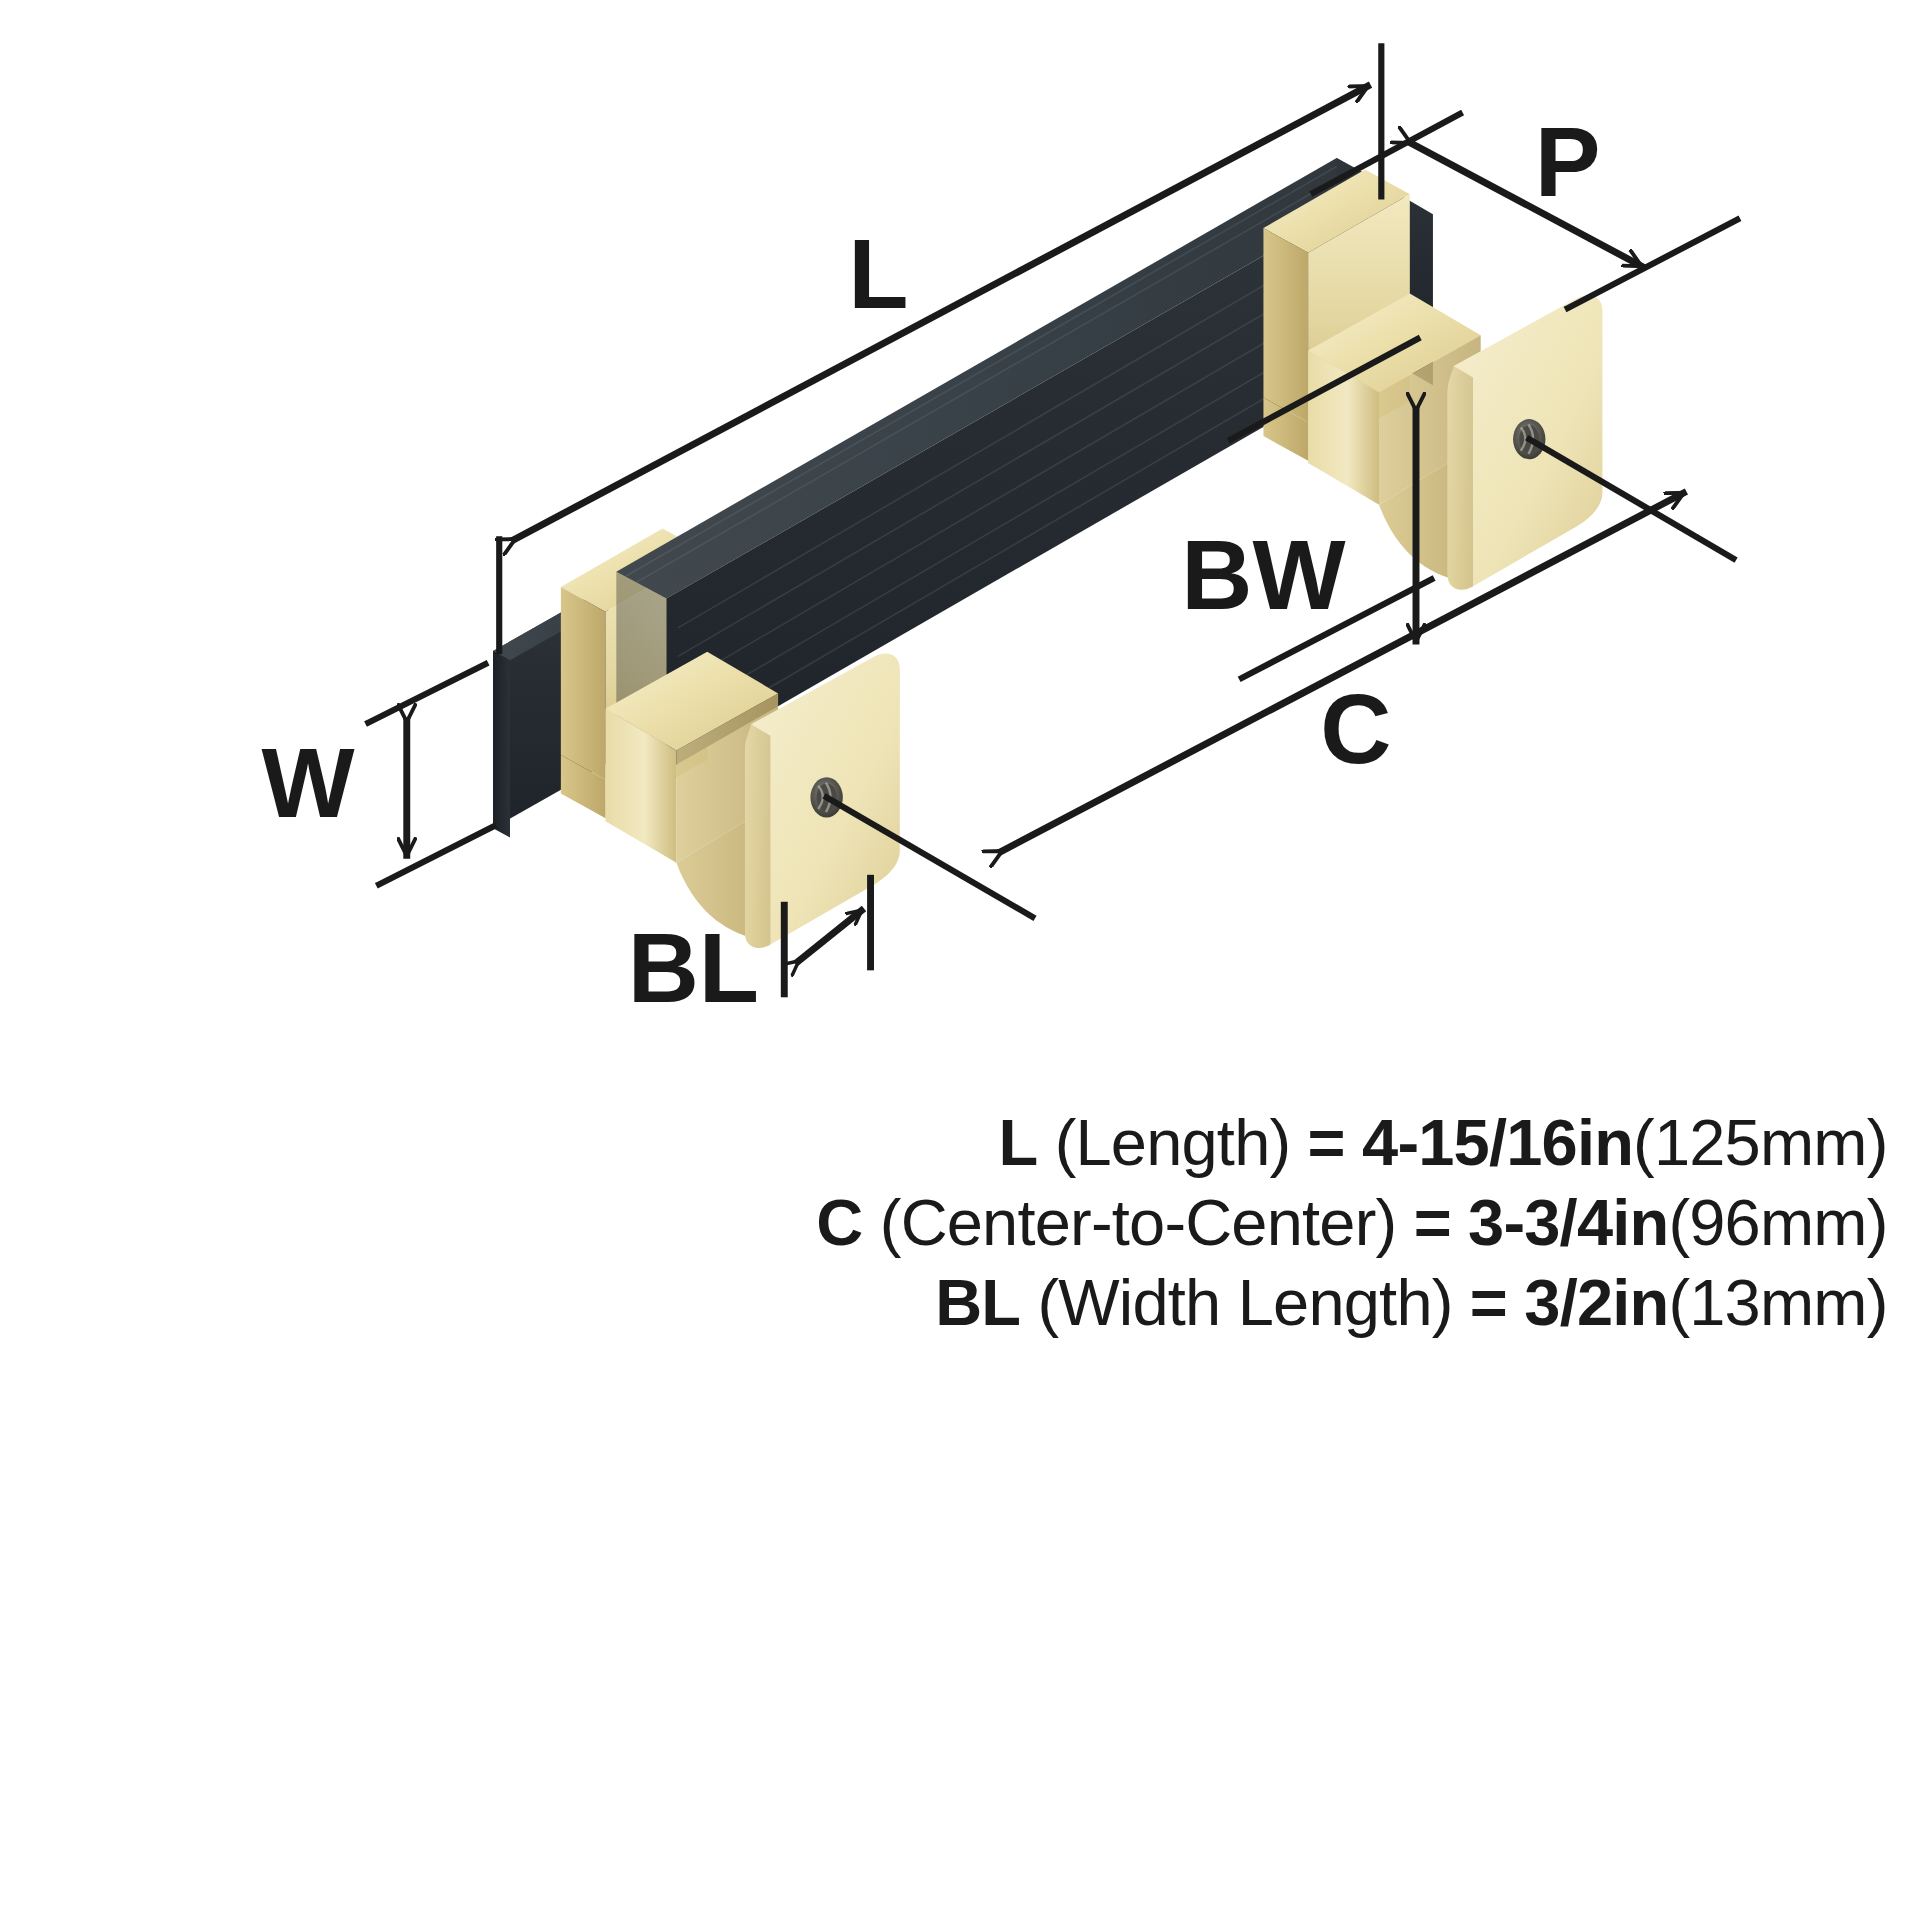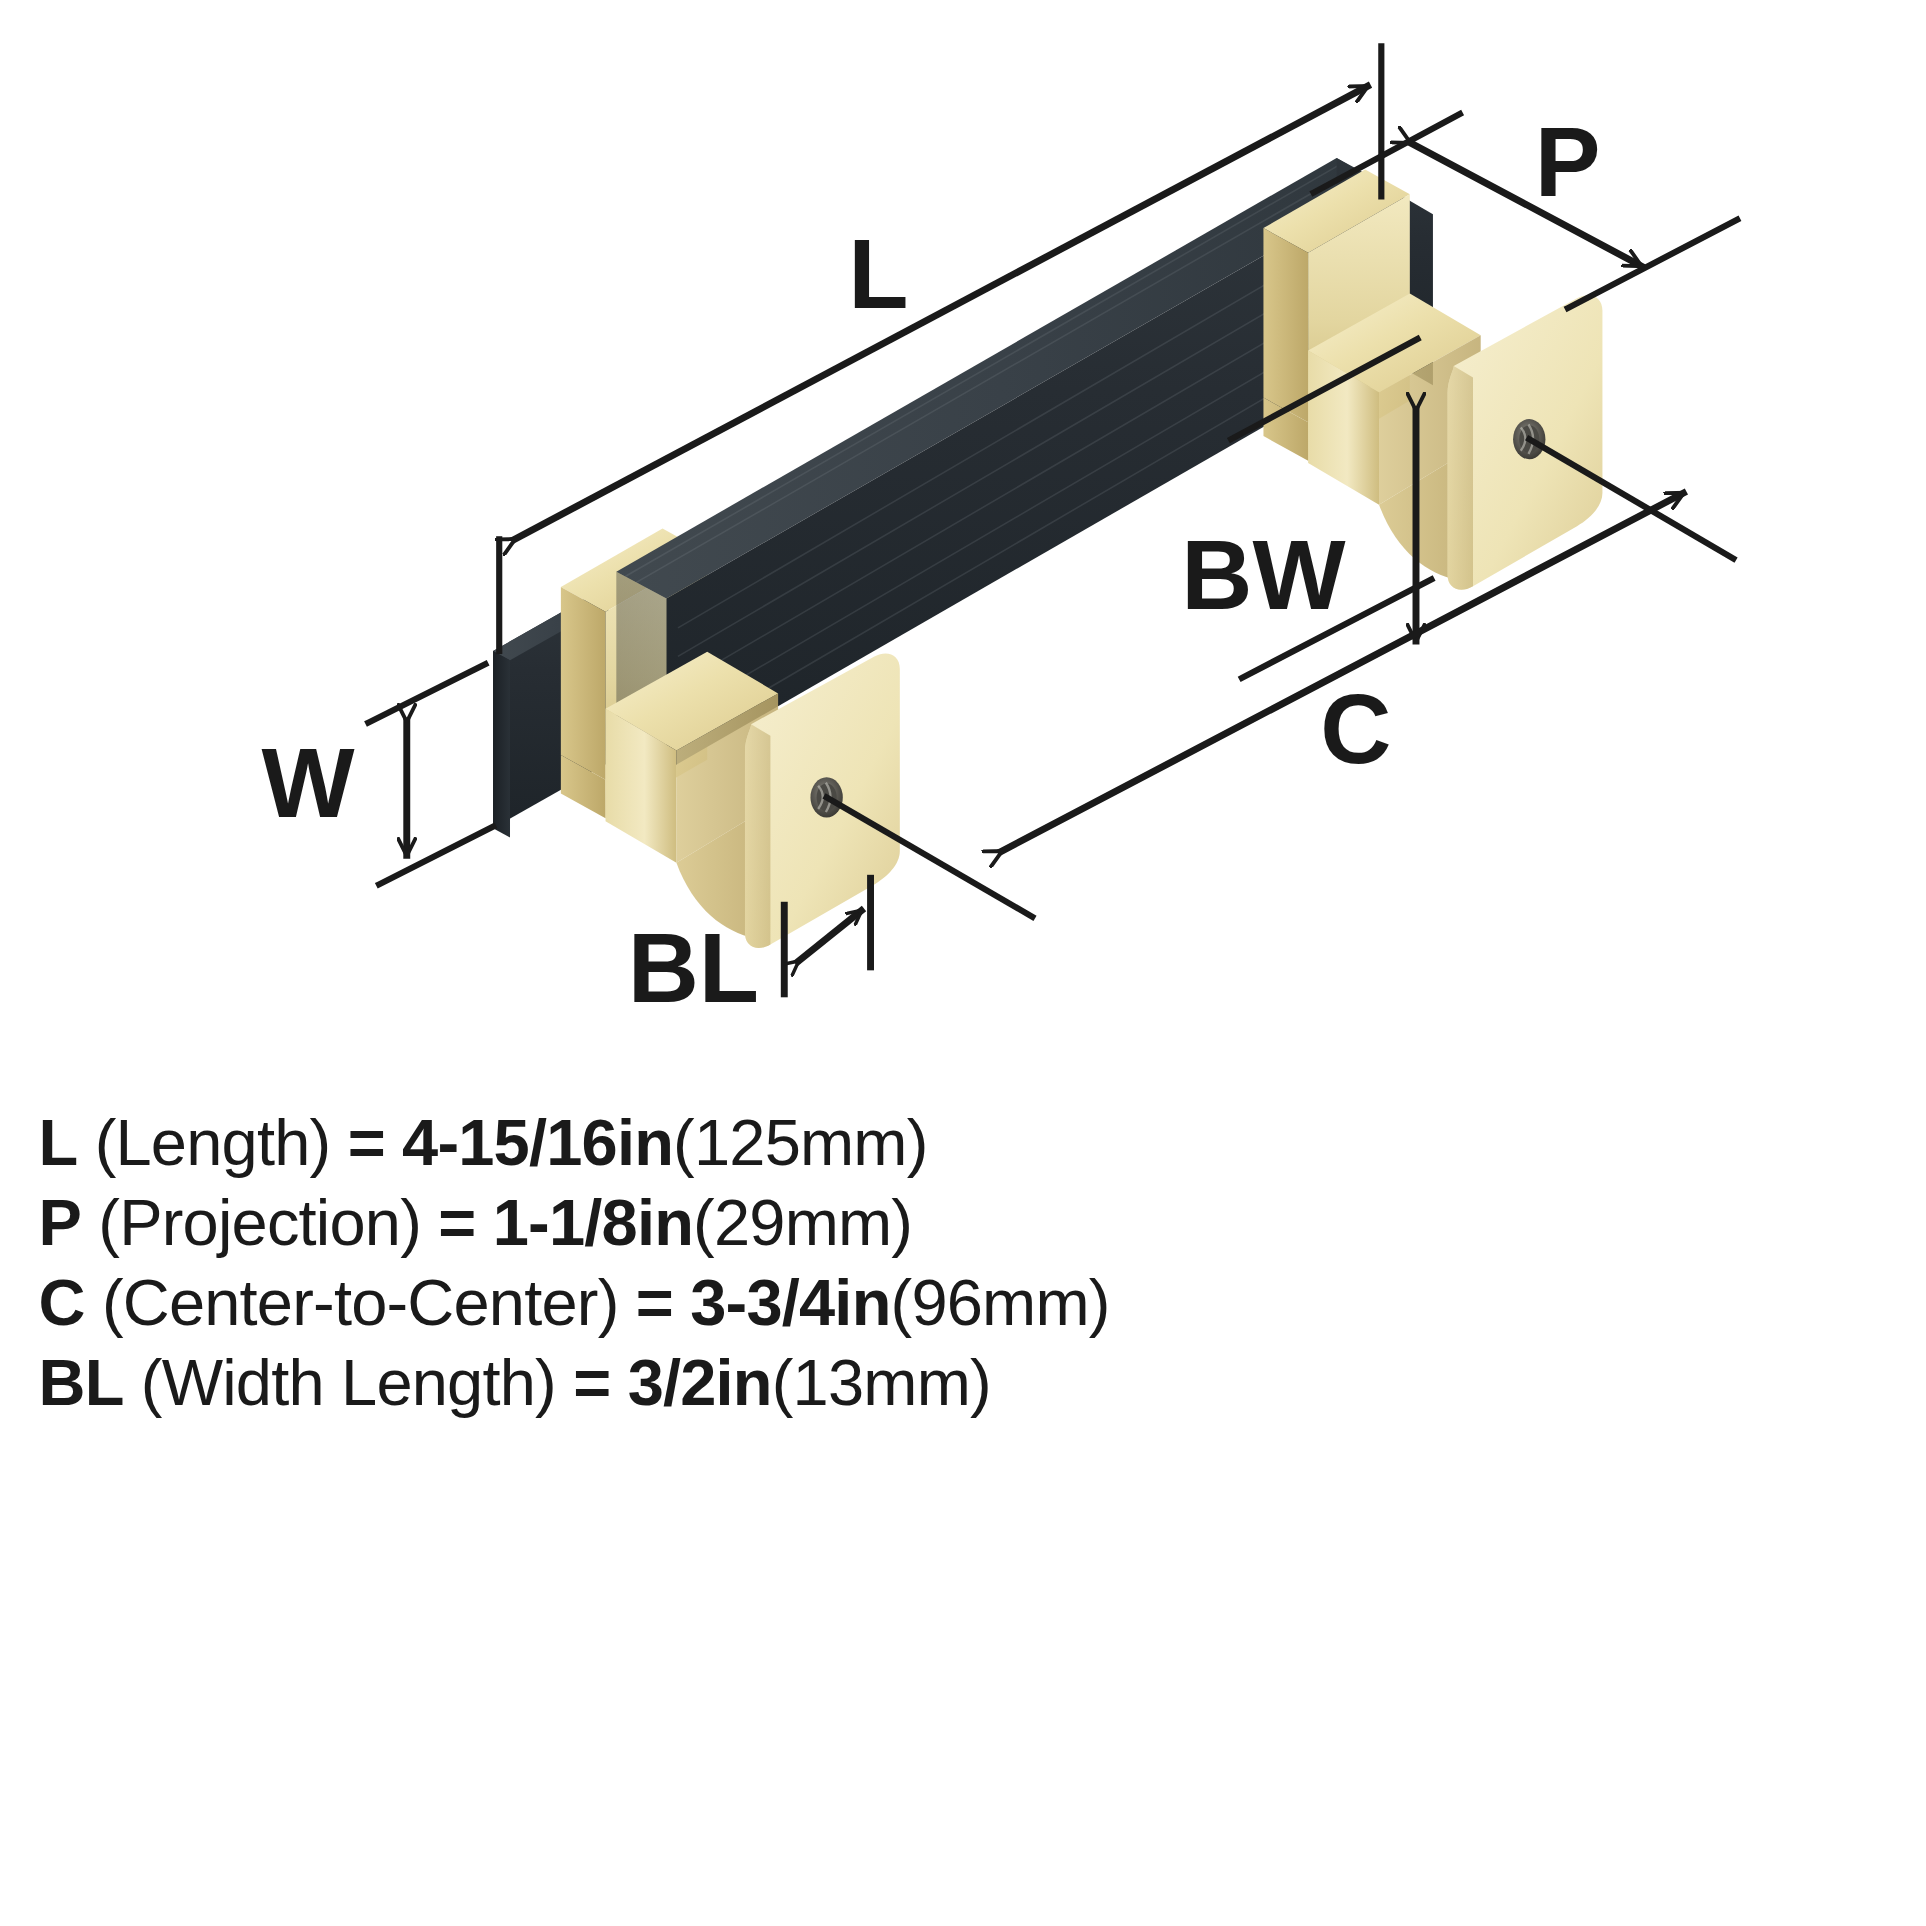--- a/index.html
+++ b/index.html
@@ -51,21 +51,21 @@
     width: 1849px;
     text-align: center;
     white-space: nowrap;
     color: #1a1a1a;
     line-height: 1.0;
     margin: 0;
     padding: 0;
     height: 80px;
     display: flex;
     align-items: center;
-    justify-content: flex-start;
+    justify-content: flex-end;
   }
   .spec-inner {
     display: inline-block;
     font-size: 65px;
     letter-spacing: -0.8px;
   }
   .sym {
     font-weight: bold;
   }
   .word {
@@ -320,25 +320,20 @@
 
   <div id="spec-list">
 
     <div class="spec-row">
       <span class="spec-inner">
         <span class="sym">L</span><span>&nbsp;</span><span class="word">(Length)</span><span>&nbsp;</span><span class="eqs">=</span><span>&nbsp;</span><span class="val">4-15/16in</span><span class="mm">(125mm)</span>
       </span>
     </div>
 
 
-    <div class="spec-row">
-      <span class="spec-inner">
-        <span class="sym">P</span><span>&nbsp;</span><span class="word">(Projection)</span><span>&nbsp;</span><span class="eqs">=</span><span>&nbsp;</span><span class="val">1-1/8in</span><span class="mm">(29mm)</span>
-      </span>
-    </div>
 
     <div class="spec-row">
       <span class="spec-inner">
         <span class="sym">C</span><span>&nbsp;</span><span class="word">(Center-to-Center)</span><span>&nbsp;</span><span class="eqs">=</span><span>&nbsp;</span><span class="val">3-3/4in</span><span class="mm">(96mm)</span>
       </span>
     </div>
 
     <div class="spec-row">
       <span class="spec-inner">
         <span class="sym">BL</span><span>&nbsp;</span><span class="word">(Width Length)</span><span>&nbsp;</span><span class="eqs">=</span><span>&nbsp;</span><span class="val">3/2in</span><span class="mm">(13mm)</span>

